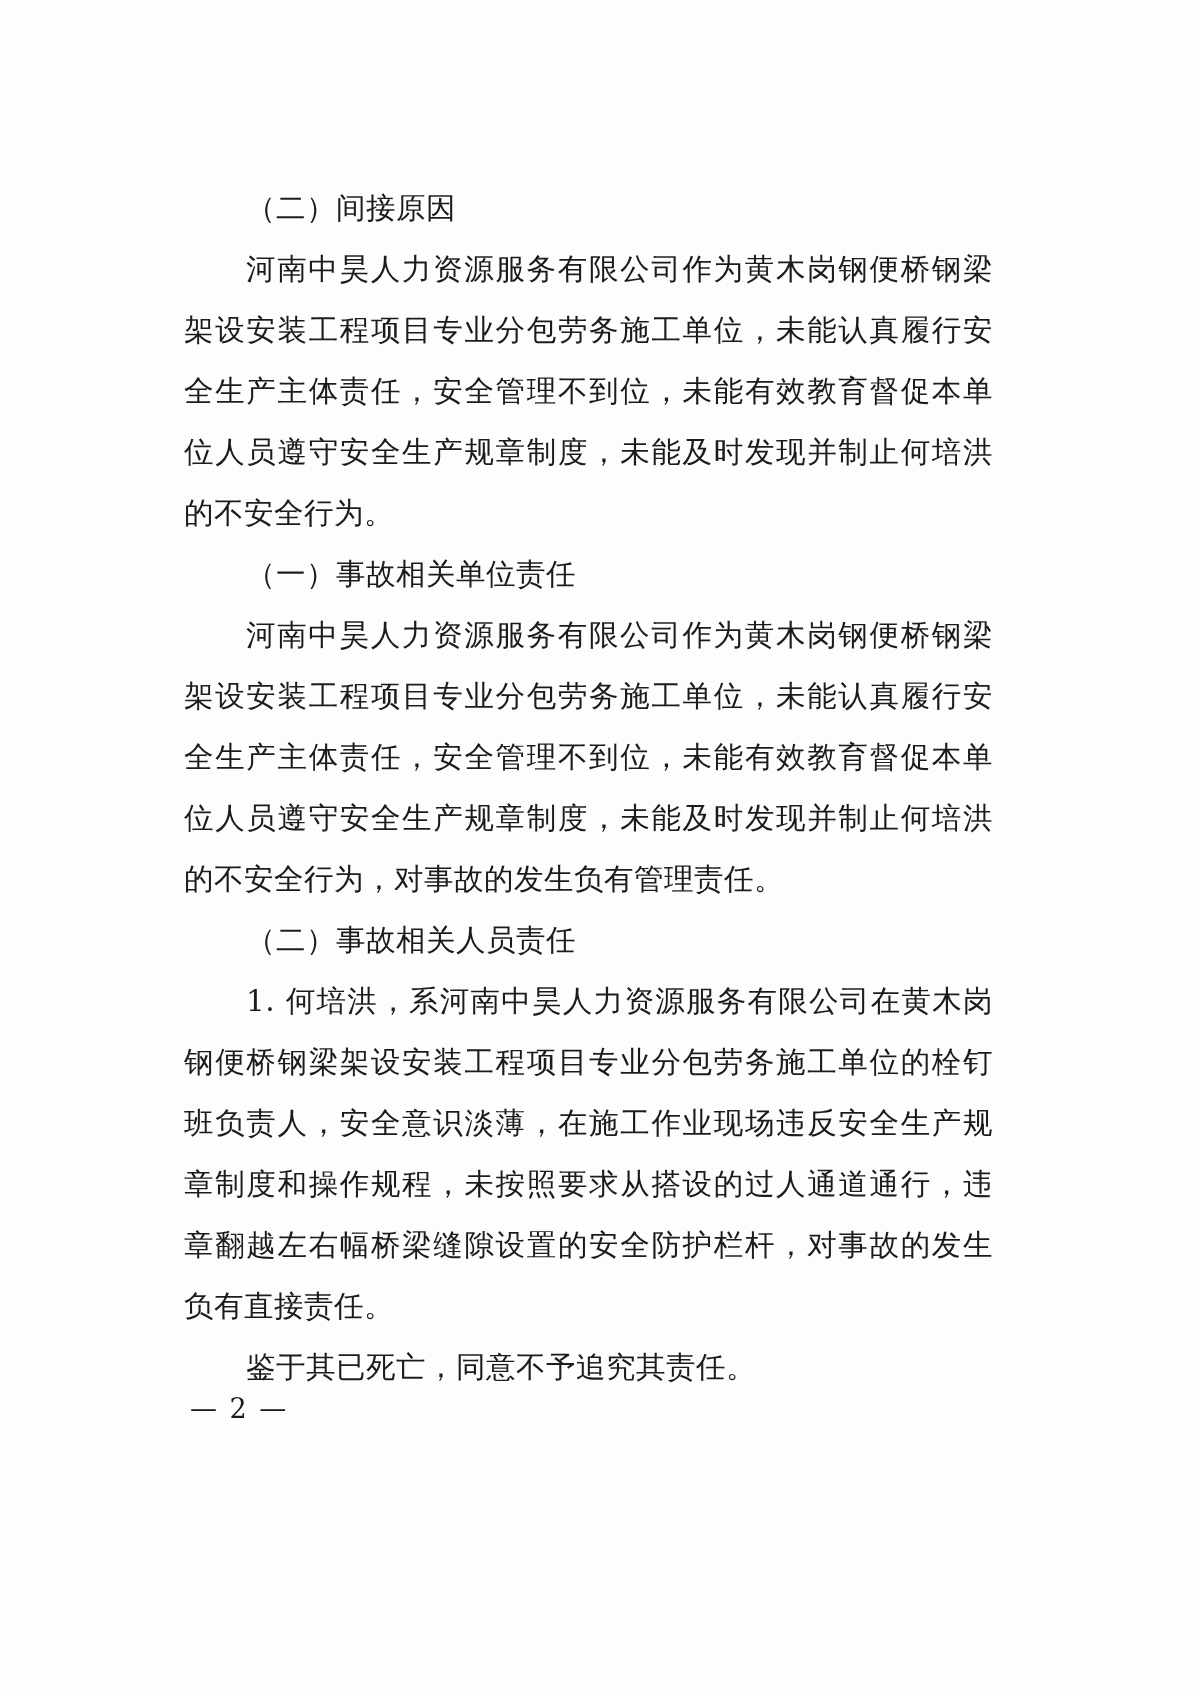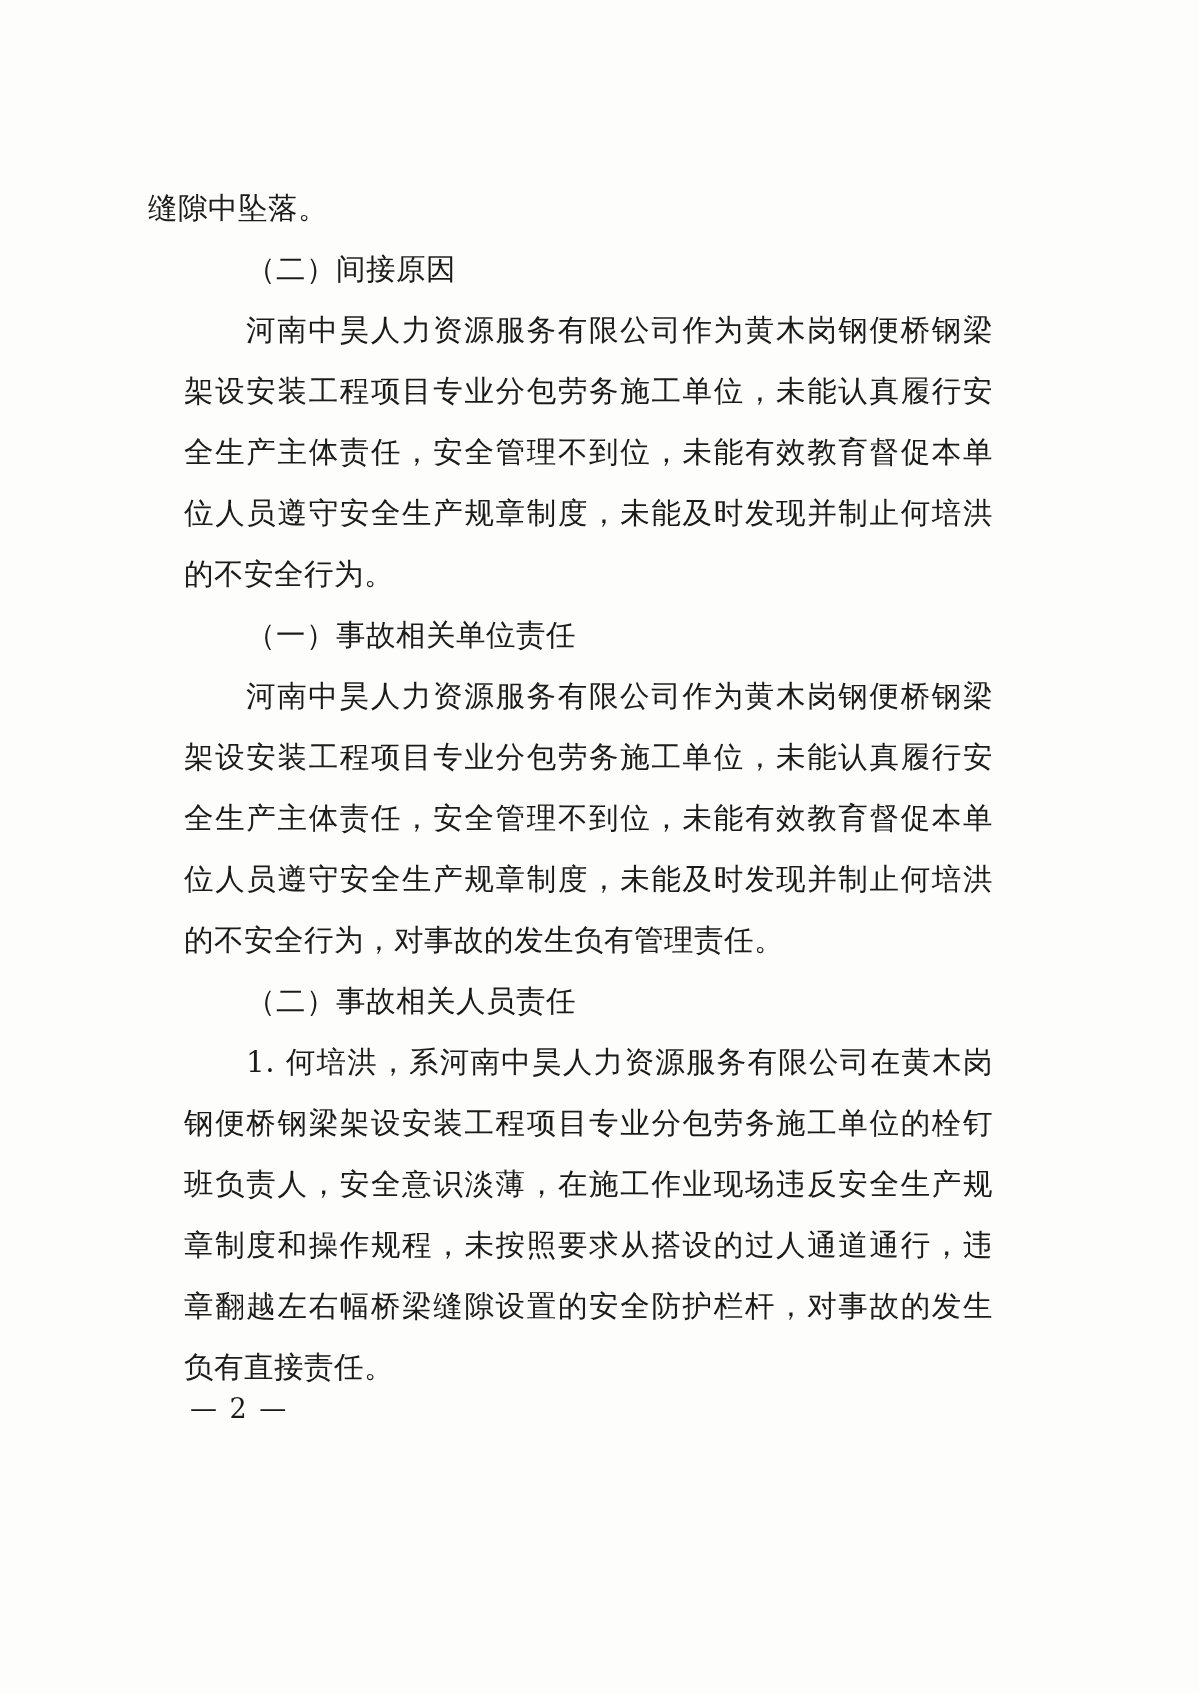--- a/index.html
+++ b/index.html
@@ -57,24 +57,24 @@
   .pagenum {
     display: inline-block;
     padding-left: 42px;
   }
 </style>
 </head>
 <body>
 
 <div class="page">
   <div class="content">
-    <p class="doc-para noindent">缝隙中坠落。</p>
     <p class="doc-para indent">（二）间接原因</p>
     <p class="doc-para indent">河南中昊人力资源服务有限公司作为黄木岗钢便桥钢梁架设安装工程项目专业分包劳务施工单位，未能认真履行安全生产主体责任，安全管理不到位，未能有效教育督促本单位人员遵守安全生产规章制度，未能及时发现并制止何培洪的不安全行为。</p>
     <p class="doc-para indent">（一）事故相关单位责任</p>
     <p class="doc-para indent">河南中昊人力资源服务有限公司作为黄木岗钢便桥钢梁架设安装工程项目专业分包劳务施工单位，未能认真履行安全生产主体责任，安全管理不到位，未能有效教育督促本单位人员遵守安全生产规章制度，未能及时发现并制止何培洪的不安全行为，对事故的发生负有管理责任。</p>
     <p class="doc-para indent">（二）事故相关人员责任</p>
     <p class="doc-para indent">1.  何培洪，系河南中昊人力资源服务有限公司在黄木岗钢便桥钢梁架设安装工程项目专业分包劳务施工单位的栓钉班负责人，安全意识淡薄，在施工作业现场违反安全生产规章制度和操作规程，未按照要求从搭设的过人通道通行，违章翻越左右幅桥梁缝隙设置的安全防护栏杆，对事故的发生负有直接责任。</p>
+    <p class="doc-para indent">鉴于其已死亡，同意不予追究其责任。</p>
   </div>
   <div class="footer">
     <span class="pagenum">— 2 —</span>
   </div>
 </div>
 
 </body></html>

